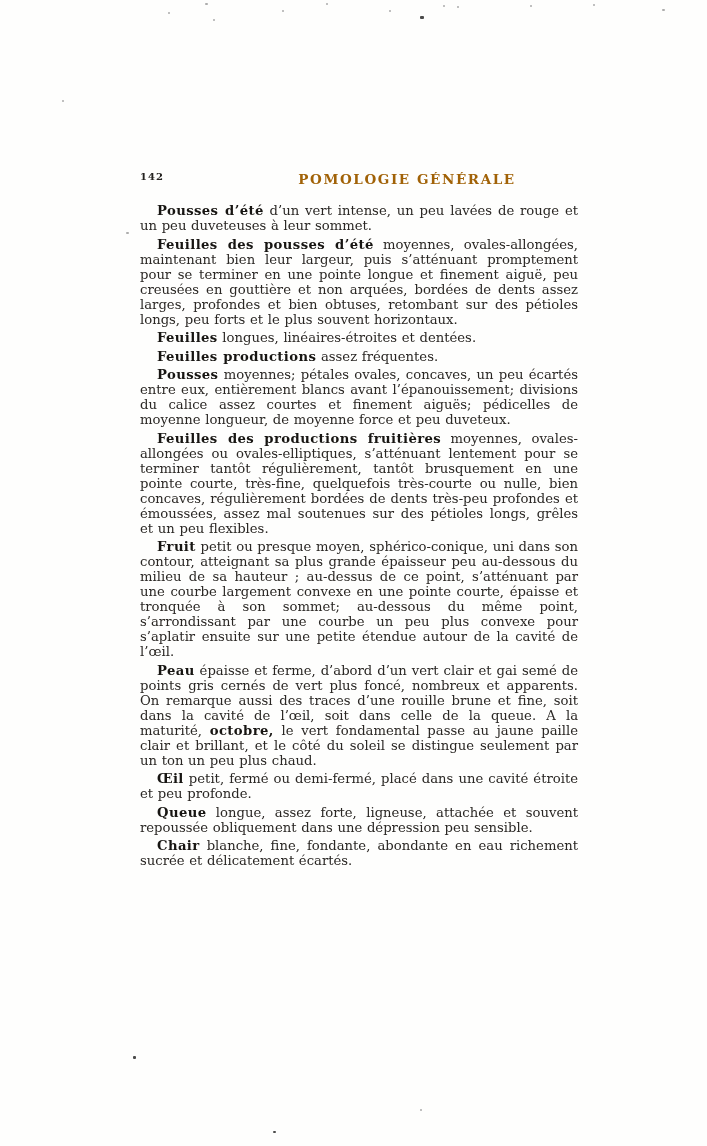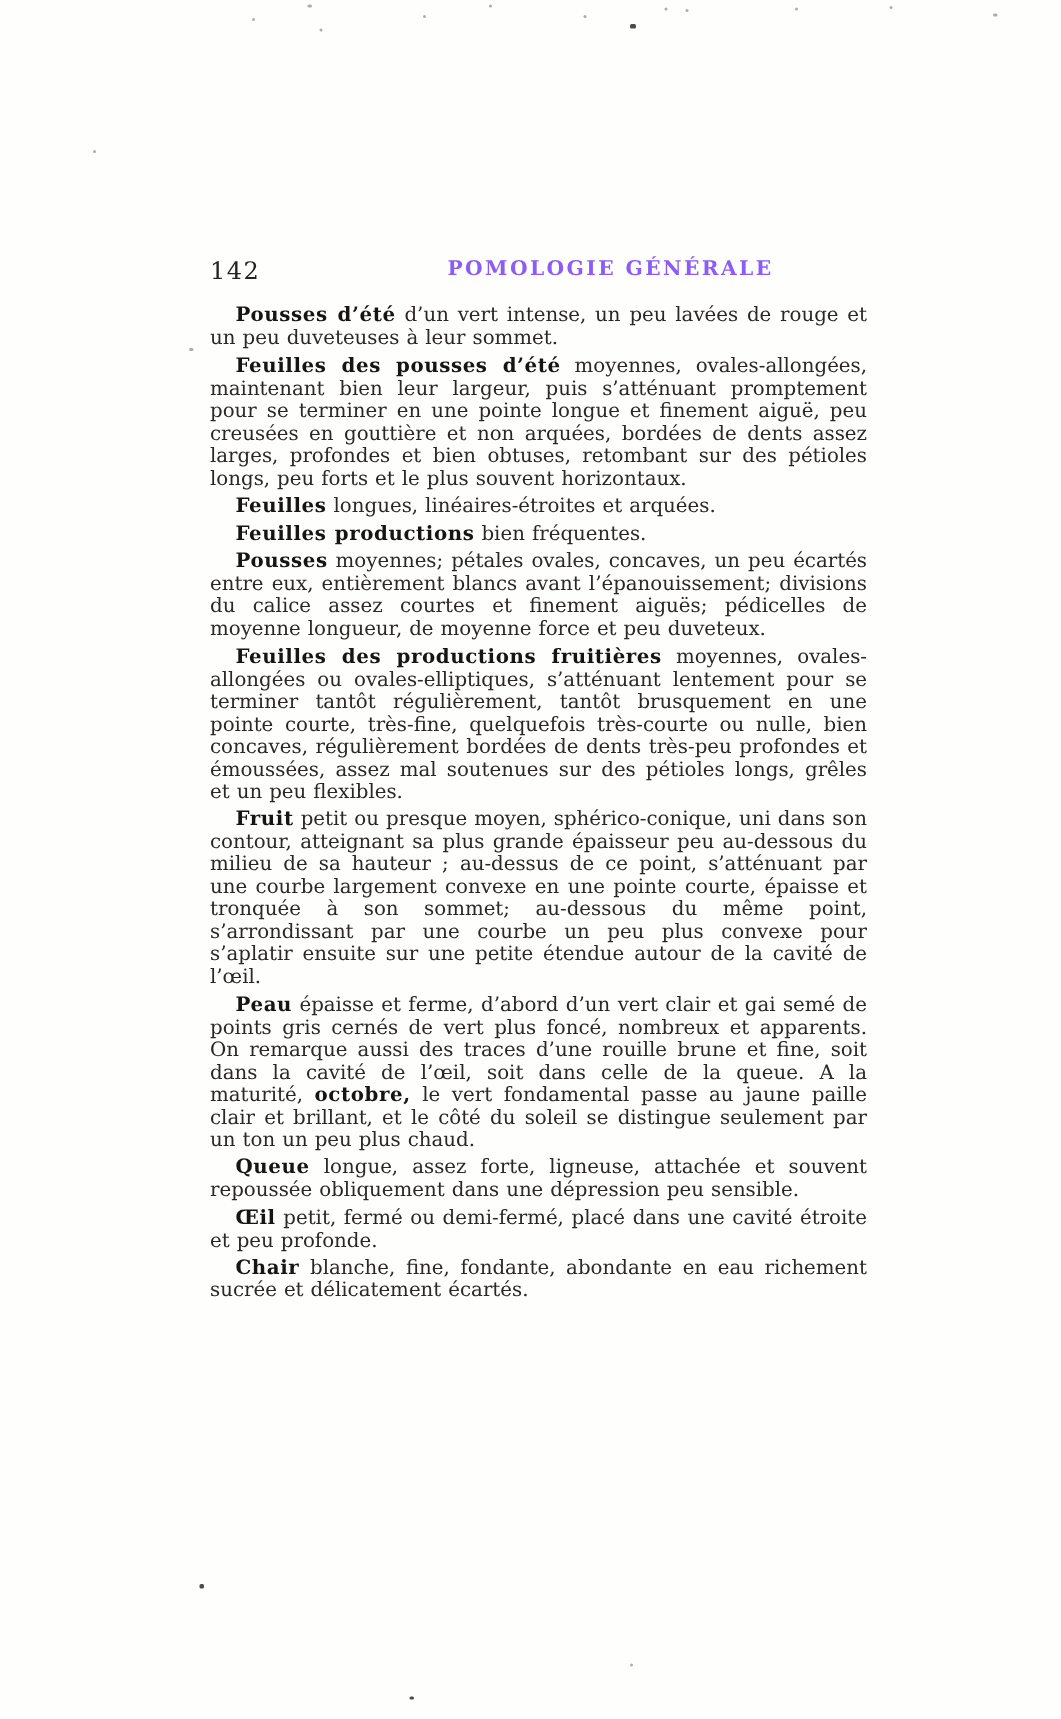--- a/index.html
+++ b/index.html
@@ -20,35 +20,35 @@
     position: absolute;
     top: 170px;
     left: 140px;
     width: 438px;
     height: 20px;
   }
   .page-number {
     position: absolute;
     left: 0;
     top: 1px;
-    font-size: 16px;
-    font-weight: 400;
+    font-size: 10px;
+    font-weight: 700;
     letter-spacing: 1px;
     color: #242220;
   }
   .running-title {
     position: absolute;
     left: 50%;
     transform: translateX(calc(-50% + 48px));
     top: 1px;
     font-size: 13.5px;
     font-weight: 700;
     letter-spacing: 1.6px;
     white-space: nowrap;
-    color: #8b5cf6;
+    color: #a16207;
   }
   .page-body {
     position: absolute;
     top: 203px;
     left: 140px;
     width: 438px;
   }
   .para {
     margin: 0;
     margin-top: 3.5px;
@@ -101,24 +101,24 @@
   <div class="dot" style="left:420px; top:1109px;width:2px; height:2px;"></div>
 
   <div class="page-header">
     <span class="page-number">142</span>
     <span class="running-title">POMOLOGIE GÉNÉRALE</span>
   </div>
 
   <div class="page-body">
       <p class="para"><span class="lead">Pousses d’été</span><span class="txt"> d’un vert intense, un peu lavées de rouge et un peu duveteuses à leur sommet.</span></p>
       <p class="para"><span class="lead">Feuilles des pousses d’été</span><span class="txt"> moyennes, ovales-allongées, maintenant bien leur largeur, puis s’atténuant promptement pour se terminer en une pointe longue et finement aiguë, peu creusées en gouttière et non arquées, bordées de dents assez larges, profondes et bien obtuses, retombant sur des pétioles longs, peu forts et le plus souvent horizontaux.</span></p>
-      <p class="para"><span class="lead">Feuilles</span><span class="txt"> longues, linéaires-étroites et arquées.</span></p>
-      <p class="para"><span class="lead">Feuilles productions</span><span class="txt"> bien fréquentes.</span></p>
+      <p class="para"><span class="lead">Feuilles</span><span class="txt"> longues, linéaires-étroites et dentées.</span></p>
+      <p class="para"><span class="lead">Feuilles productions</span><span class="txt"> assez fréquentes.</span></p>
       <p class="para"><span class="lead">Pousses</span><span class="txt"> moyennes; pétales ovales, concaves, un peu écartés entre eux, entièrement blancs avant l’épanouissement; divisions du calice assez courtes et finement aiguës; pédicelles de moyenne longueur, de moyenne force et peu duveteux.</span></p>
       <p class="para"><span class="lead">Feuilles des productions fruitières</span><span class="txt"> moyennes, ovales-allongées ou ovales-elliptiques, s’atténuant lentement pour se terminer tantôt régulièrement, tantôt brusquement en une pointe courte, très-fine, quelquefois très-courte ou nulle, bien concaves, régulièrement bordées de dents très-peu profondes et émoussées, assez mal soutenues sur des pétioles longs, grêles et un peu flexibles.</span></p>
       <p class="para"><span class="lead">Fruit</span><span class="txt"> petit ou presque moyen, sphérico-conique, uni dans son contour, atteignant sa plus grande épaisseur peu au-dessous du milieu de sa hauteur ; au-dessus de ce point, s’atténuant par une courbe largement convexe en une pointe courte, épaisse et tronquée à son sommet; au-dessous du même point, s’arrondissant par une courbe un peu plus convexe pour s’aplatir ensuite sur une petite étendue autour de la cavité de l’œil.</span></p>
       <p class="para"><span class="lead">Peau</span><span class="txt"> épaisse et ferme, d’abord d’un vert clair et gai semé de points gris cernés de vert plus foncé, nombreux et apparents. On remarque aussi des traces d’une rouille brune et fine, soit dans la cavité de l’œil, soit dans celle de la queue. A la maturité, </span><span class="lead">octobre,</span><span class="txt"> le vert fondamental passe au jaune paille clair et brillant, et le côté du soleil se distingue seulement par un ton un peu plus chaud.</span></p>
+      <p class="para"><span class="lead">Œil</span><span class="txt"> petit, fermé ou demi-fermé, placé dans une cavité étroite et peu profonde.</span></p>
       <p class="para"><span class="lead">Queue</span><span class="txt"> longue, assez forte, ligneuse, attachée et souvent repoussée obliquement dans une dépression peu sensible.</span></p>
-      <p class="para"><span class="lead">Œil</span><span class="txt"> petit, fermé ou demi-fermé, placé dans une cavité étroite et peu profonde.</span></p>
       <p class="para"><span class="lead">Chair</span><span class="txt"> blanche, fine, fondante, abondante en eau richement sucrée et délicatement écartés.</span></p>
     </div>
 
 </div>
 
 </body></html>

